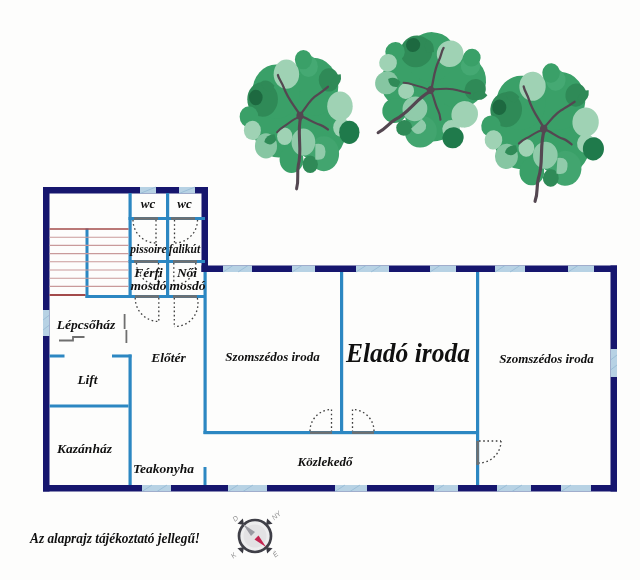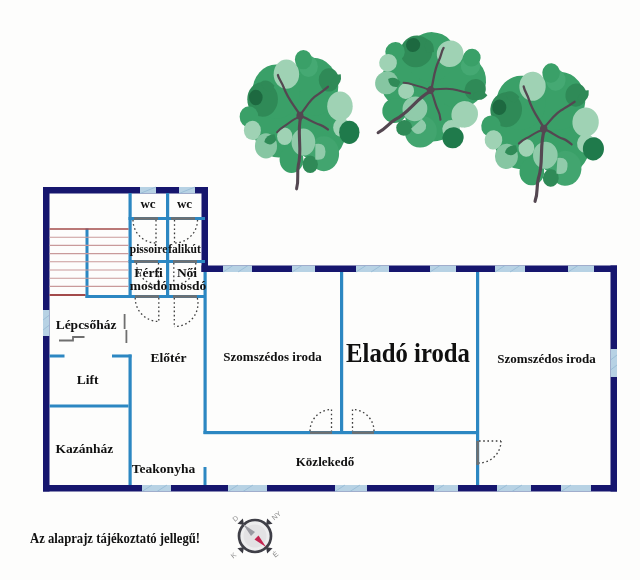--- a/index.html
+++ b/index.html
@@ -1,16 +1,16 @@
 <!DOCTYPE html>
 <html><head>
 <meta charset="utf-8">
 <style>
   html,body{margin:0;padding:0;background:#fdfdfc;}
-  #c{position:relative;width:640px;height:580px;background:#fdfdfc;overflow:hidden;}
+  #c{position:relative;width:640px;height:580px;background:#fdfdfc;overflow:hidden;font-style:italic;}
   svg{display:block;}
   .lbl text{font-family:"Liberation Serif", serif;font-weight:bold;fill:#101010;}
 </style>
 </head>
 <body>
 <div id="c">
 <svg width="640" height="580" viewBox="0 0 640 580">
 
   <defs>
     <g id="tree">

